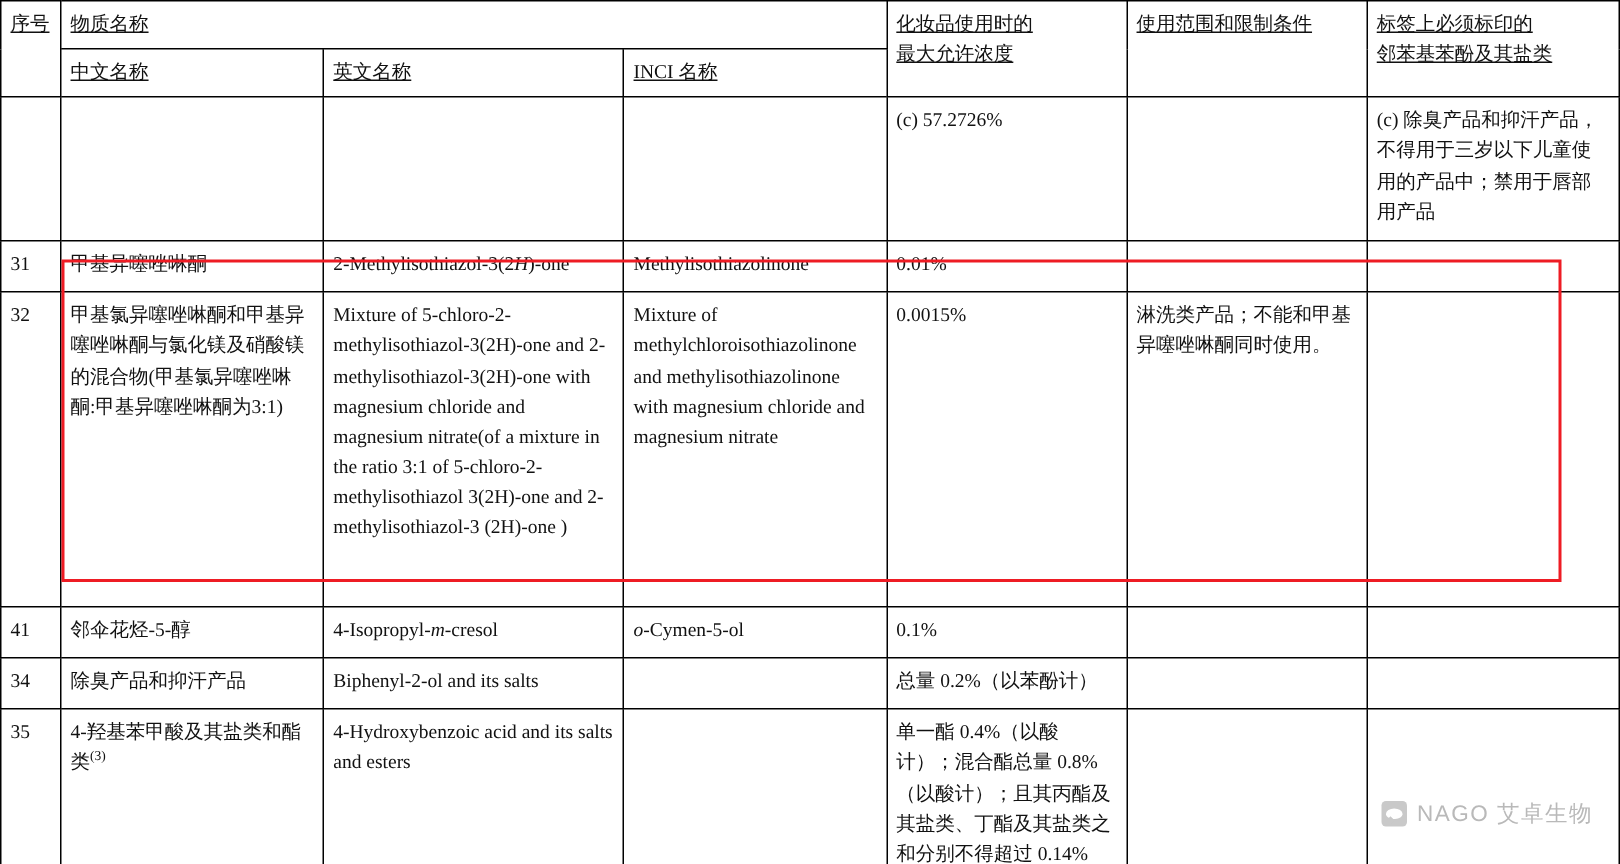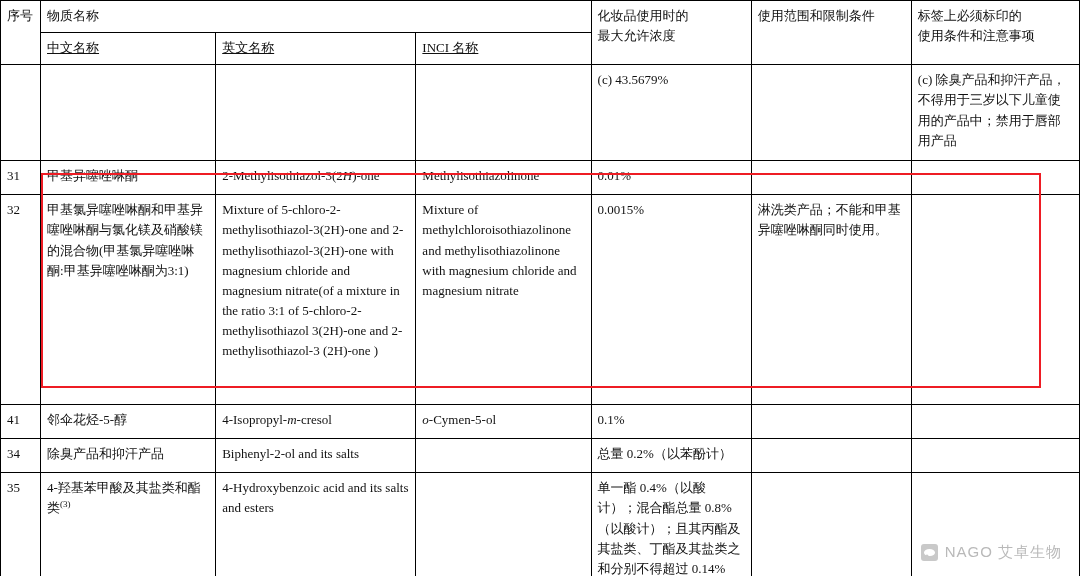--- a/index.html
+++ b/index.html
@@ -37,21 +37,21 @@
   }
   .col-no      { width: 40px;  text-align: center; }
   .col-cn      { width: 175px; }
   .col-en      { width: 200px; }
   .col-inci    { width: 175px; }
   .col-conc    { width: 160px; }
   .col-scope   { width: 160px; }
   .col-label   { width: 168px; }
 
   .hdr-center { text-align: center; }
-  .hdr-top { padding-top: 10px; padding-bottom: 10px; }
+  .hdr-top { padding-top: 10px; padding-bottom: 10px; text-decoration: underline; }
   .hdr-sub { text-align: center; padding-top: 9px; padding-bottom: 9px; text-decoration: underline; }
 
   .row-31 td { height: 22px; }
   .row-cont td { height: 84px; }
   .row-32 td { height: 198px; }
   .row-33 td, .row-34 td { height: 22px; }
   .row-35 td { height: 150px; }
 
   
   .red-box {
@@ -61,21 +61,21 @@
     width: 1000px;
     height: 215px;
     border: 2px solid #ee1c24;
     pointer-events: none;
     box-sizing: border-box;
   }
 
   .watermark {
     position: absolute;
     right: 18px;
-    bottom: 14px;
+    bottom: 24px;
     display: flex;
     align-items: center;
     gap: 7px;
     color: #b9b9b9;
     font-size: 15px;
     letter-spacing: 1px;
     font-family: "Liberation Sans", sans-serif;
   }
   .wm-logo {
     width: 17px;
@@ -123,36 +123,36 @@
       <tr>
         <td class="hdr-center hdr-top" rowspan="2">序号</td>
         <td class="hdr-center hdr-top" colspan="3">物质名称</td>
         <td class="hdr-center hdr-top" rowspan="2">
           <div>化妆品使用时的</div>
           <div>最大允许浓度</div>
         </td>
         <td class="hdr-center hdr-top" rowspan="2">使用范围和限制条件</td>
         <td class="hdr-center hdr-top" rowspan="2">
           <div>标签上必须标印的</div>
-          <div>使用条件和注意事项</div>
+          <div>邻苯基苯酚及其盐类</div>
         </td>
       </tr>
       <tr>
         <td class="hdr-sub">中文名称</td>
         <td class="hdr-sub">英文名称</td>
         <td class="hdr-sub">INCI 名称</td>
       </tr>
     </thead>
     <tbody>
       <tr class="row-cont">
         <td></td>
         <td></td>
         <td></td>
         <td></td>
-        <td>(c) 43.5679%</td>
+        <td>(c) 57.2726%</td>
         <td></td>
         <td>(c) 除臭产品和抑汗产品，不得用于三岁以下儿童使用的产品中；禁用于唇部用产品</td>
       </tr>
 
       <tr class="row-31">
         <td class="hdr-center">31</td>
         <td>甲基异噻唑啉酮</td>
         <td>2-Methylisothiazol-3(2<em>H</em>)-one</td>
         <td>Methylisothiazolinone</td>
         <td>0.01%</td>

